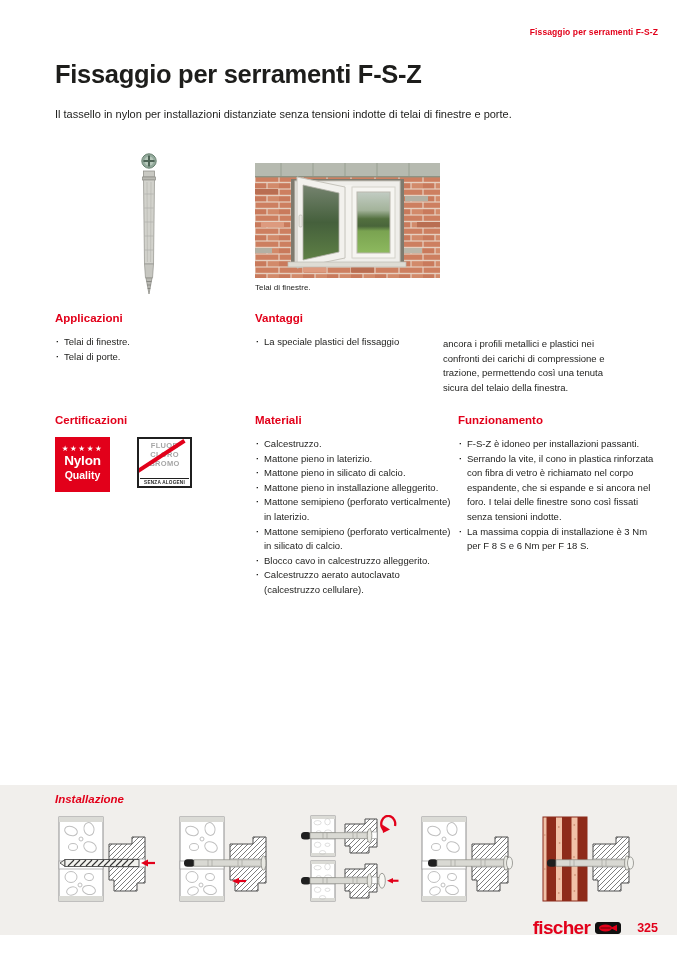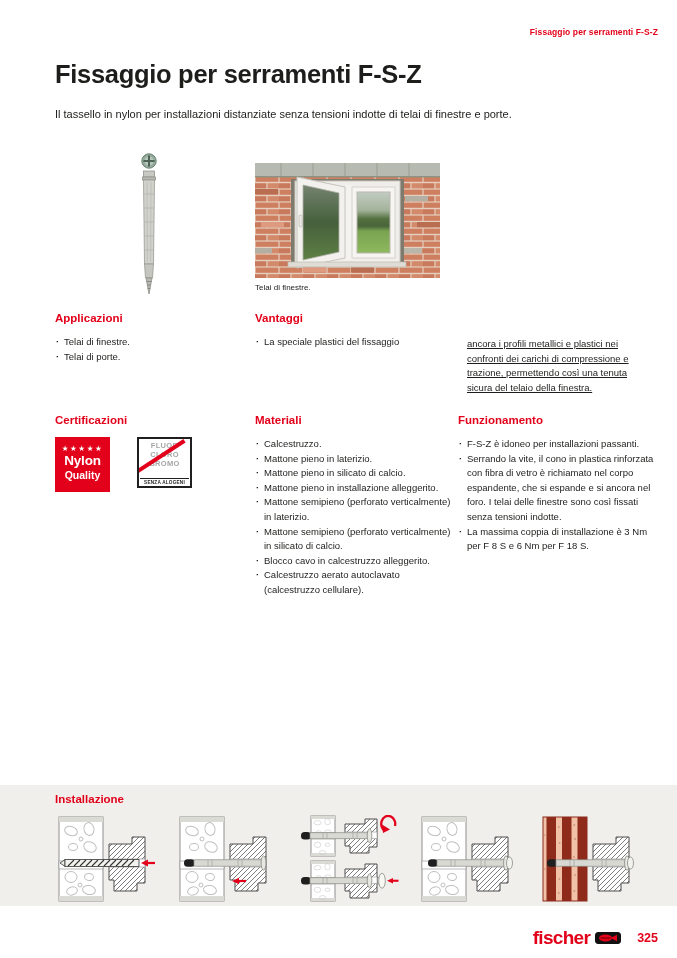--- a/index.html
+++ b/index.html
@@ -24,37 +24,37 @@
   .col{position:absolute;}
   .c1{left:55px;width:188px;}
   .c2{left:255px;width:198px;}
   .c3{left:458px;width:196px;}
   .r1{top:312px;}
   .r2{top:414px;}
   .body-txt{font-size:9.5px;line-height:14.6px;color:var(--text);}
   .bl{list-style:none;margin-top:11px;}
   .bl li{position:relative;padding-left:9px;}
   .bl li::before{content:"\00B7";position:absolute;left:1px;top:0;font-weight:700;}
-  .cont-txt{position:absolute;left:458px;top:337px;width:196px;padding-left:9px;text-decoration:underline;}
+  .cont-txt{position:absolute;left:434px;top:337px;width:196px;padding-left:9px;}
 
   .badges{position:absolute;left:55px;top:437px;display:flex;align-items:flex-start;}
   .badge-nylon{width:55px;height:55px;background:var(--red);color:#fff;text-align:center;padding-top:7px;}
   .badge-nylon .stars{font-size:7.5px;letter-spacing:1.6px;line-height:9px;}
   .badge-nylon .l1{font-size:13.5px;font-weight:700;line-height:16px;letter-spacing:-.2px;}
   .badge-nylon .l2{font-size:10.5px;font-weight:700;line-height:12px;}
   .badge-halogen{width:55px;height:51px;border:2px solid #1f1f1f;background:#fff;position:relative;margin-left:27px;overflow:hidden;}
   .halogen-words{padding-top:3px;text-align:center;font-size:7.5px;font-weight:700;color:#a6a6a6;line-height:8.8px;letter-spacing:.3px;}
   .halogen-slash{position:absolute;left:-6px;top:15px;width:56px;height:4px;background:var(--red);transform:rotate(-33deg);}
   .halogen-caption{position:absolute;left:1px;right:1px;bottom:1px;border-top:1.2px solid #1f1f1f;font-size:4.7px;font-weight:700;color:#1f1f1f;text-align:center;padding-top:1.5px;letter-spacing:.2px;}
 
-  .install-band{position:absolute;left:0;top:785px;width:677px;height:121px;background:var(--band);}
+  .install-band{position:absolute;left:0;top:785px;width:677px;height:150px;background:var(--band);font-style:italic;}
   .install-head{position:absolute;left:55px;top:8px;}
   .panel{position:absolute;top:30px;}
 
-  .footer{position:absolute;top:917px;right:19px;display:flex;align-items:center;margin-top:10px;}
+  .footer{position:absolute;top:917px;right:19px;display:flex;align-items:center;}
   .brand{font-size:19px;font-weight:700;color:var(--red);letter-spacing:-.7px;margin-right:5px;}
   .fish{display:inline-flex;align-items:center;}
   .pagenum{font-size:12.5px;font-weight:700;color:var(--red);margin-left:16px;}
 </style>
 </head>
 <body>
 
 <div class="page">
 
   <div class="header-ref">Fissaggio per serramenti F-S-Z</div>

